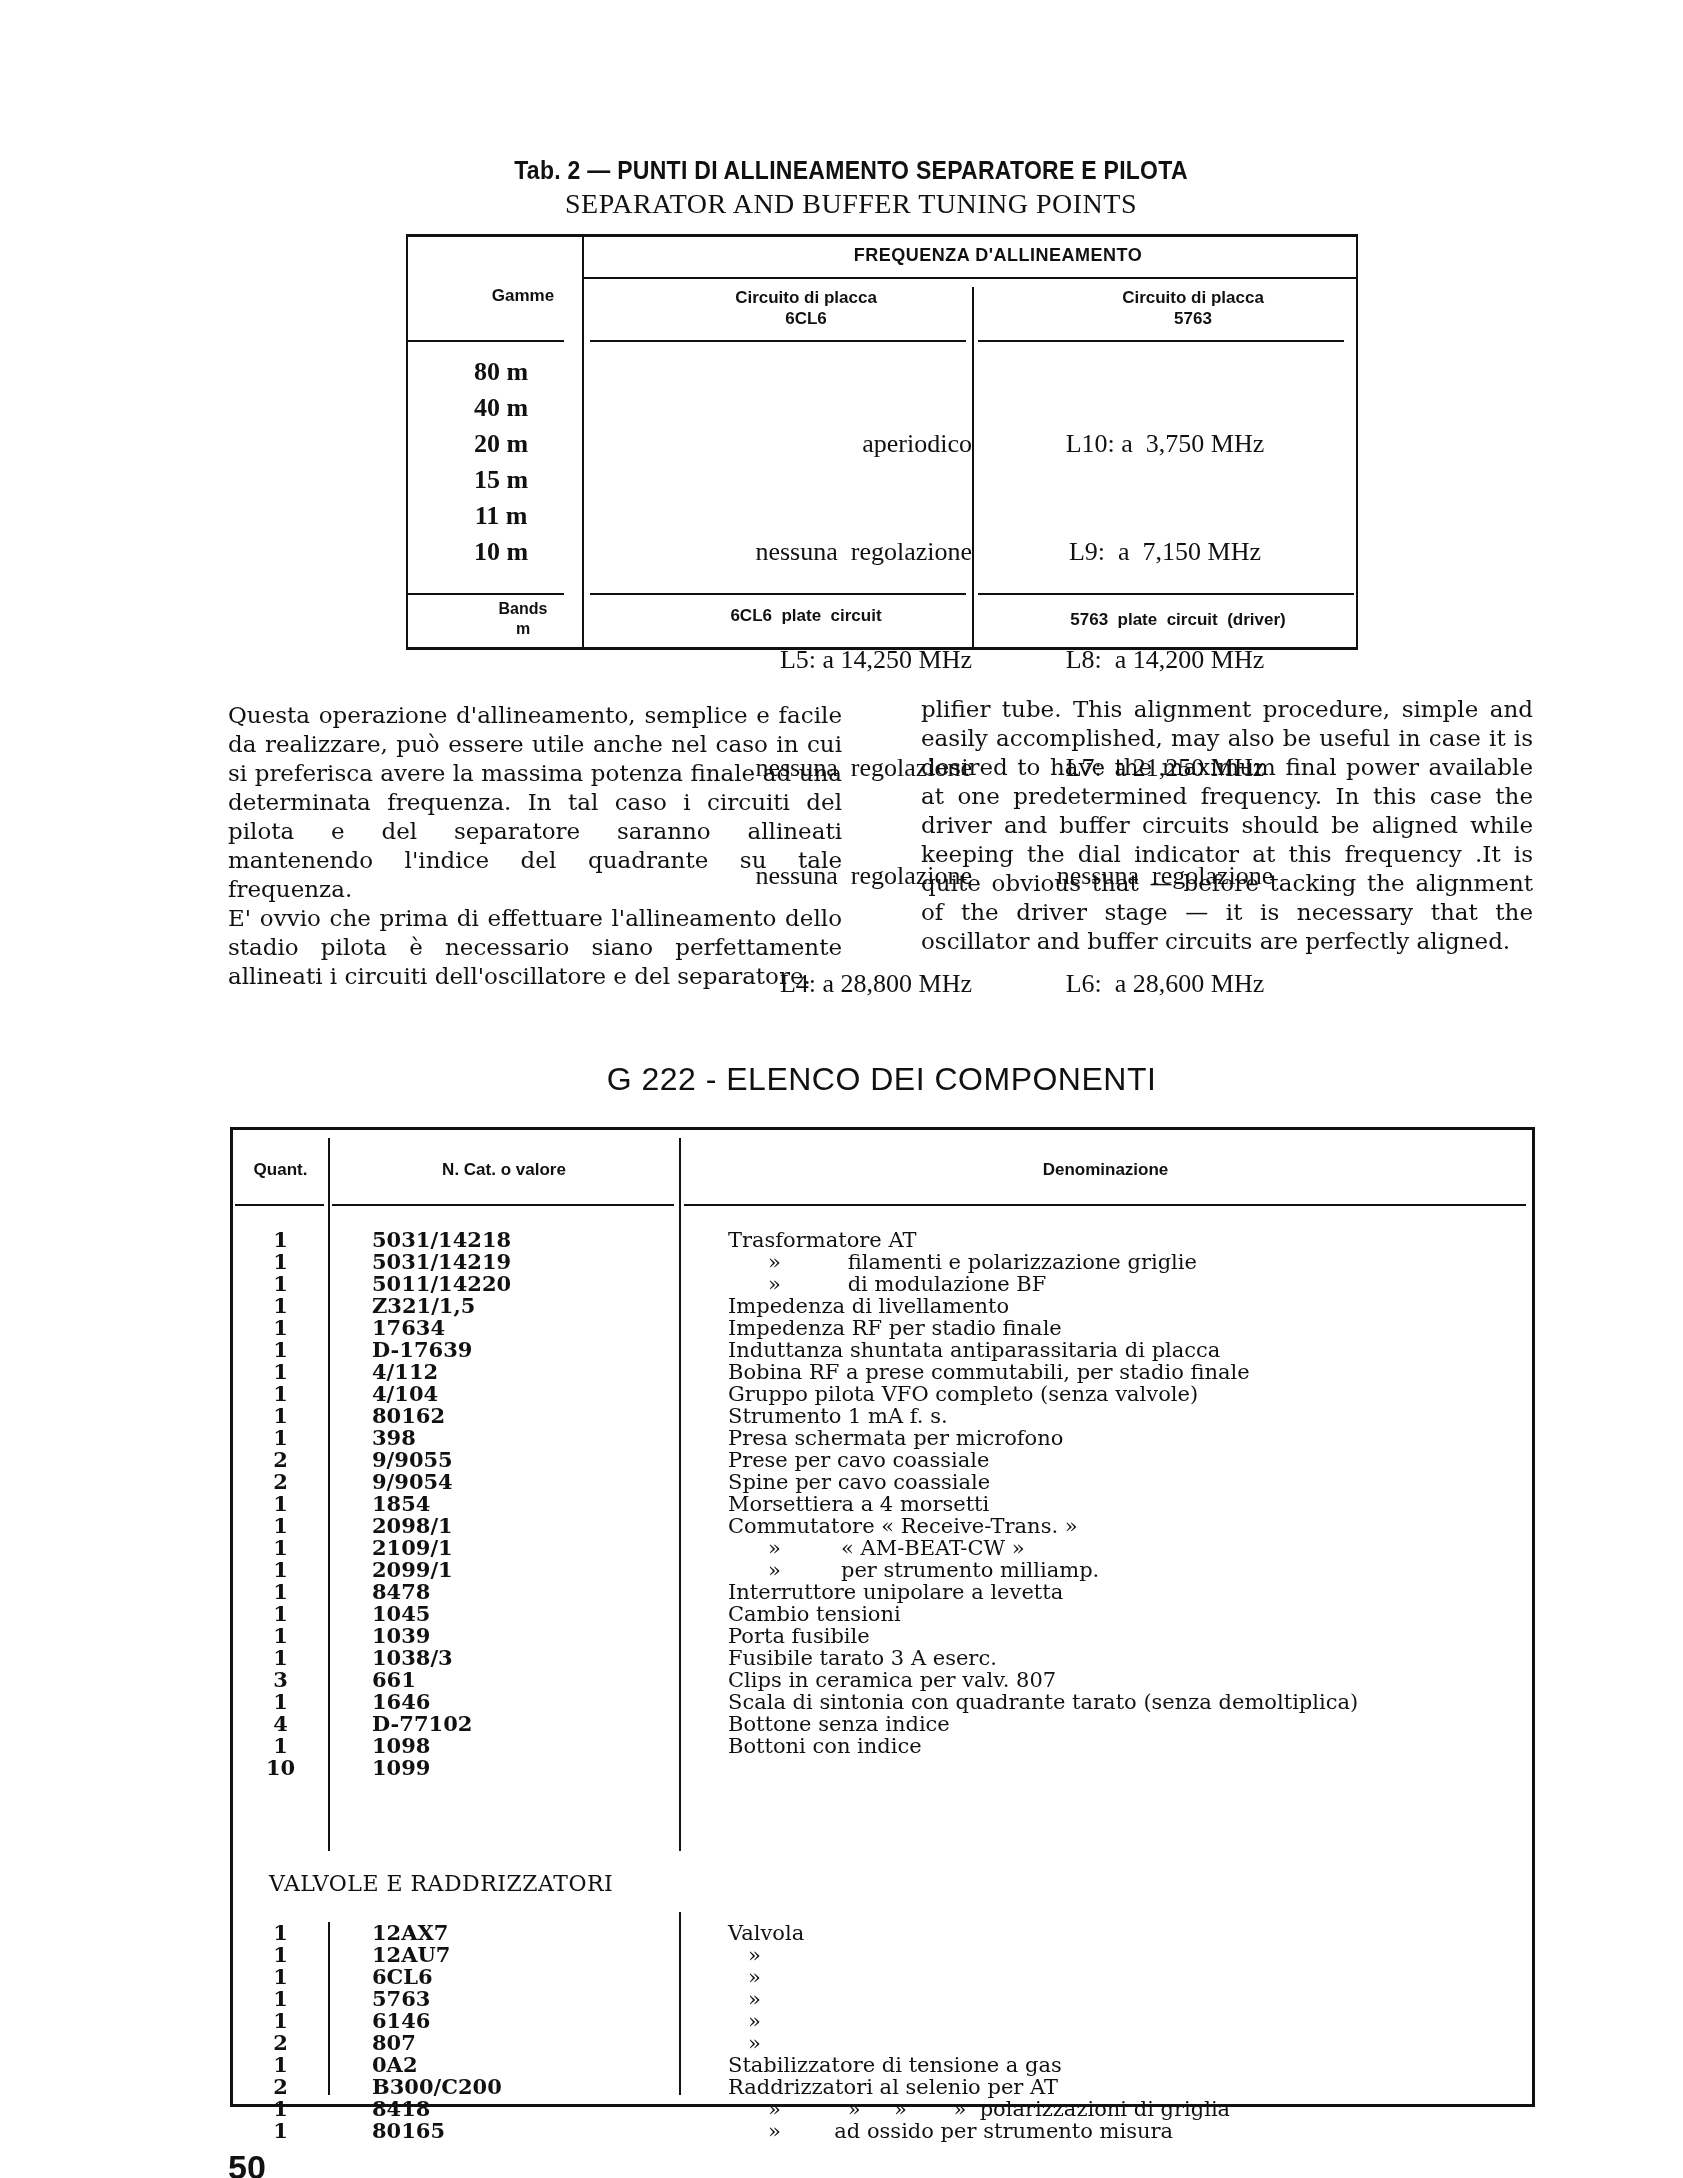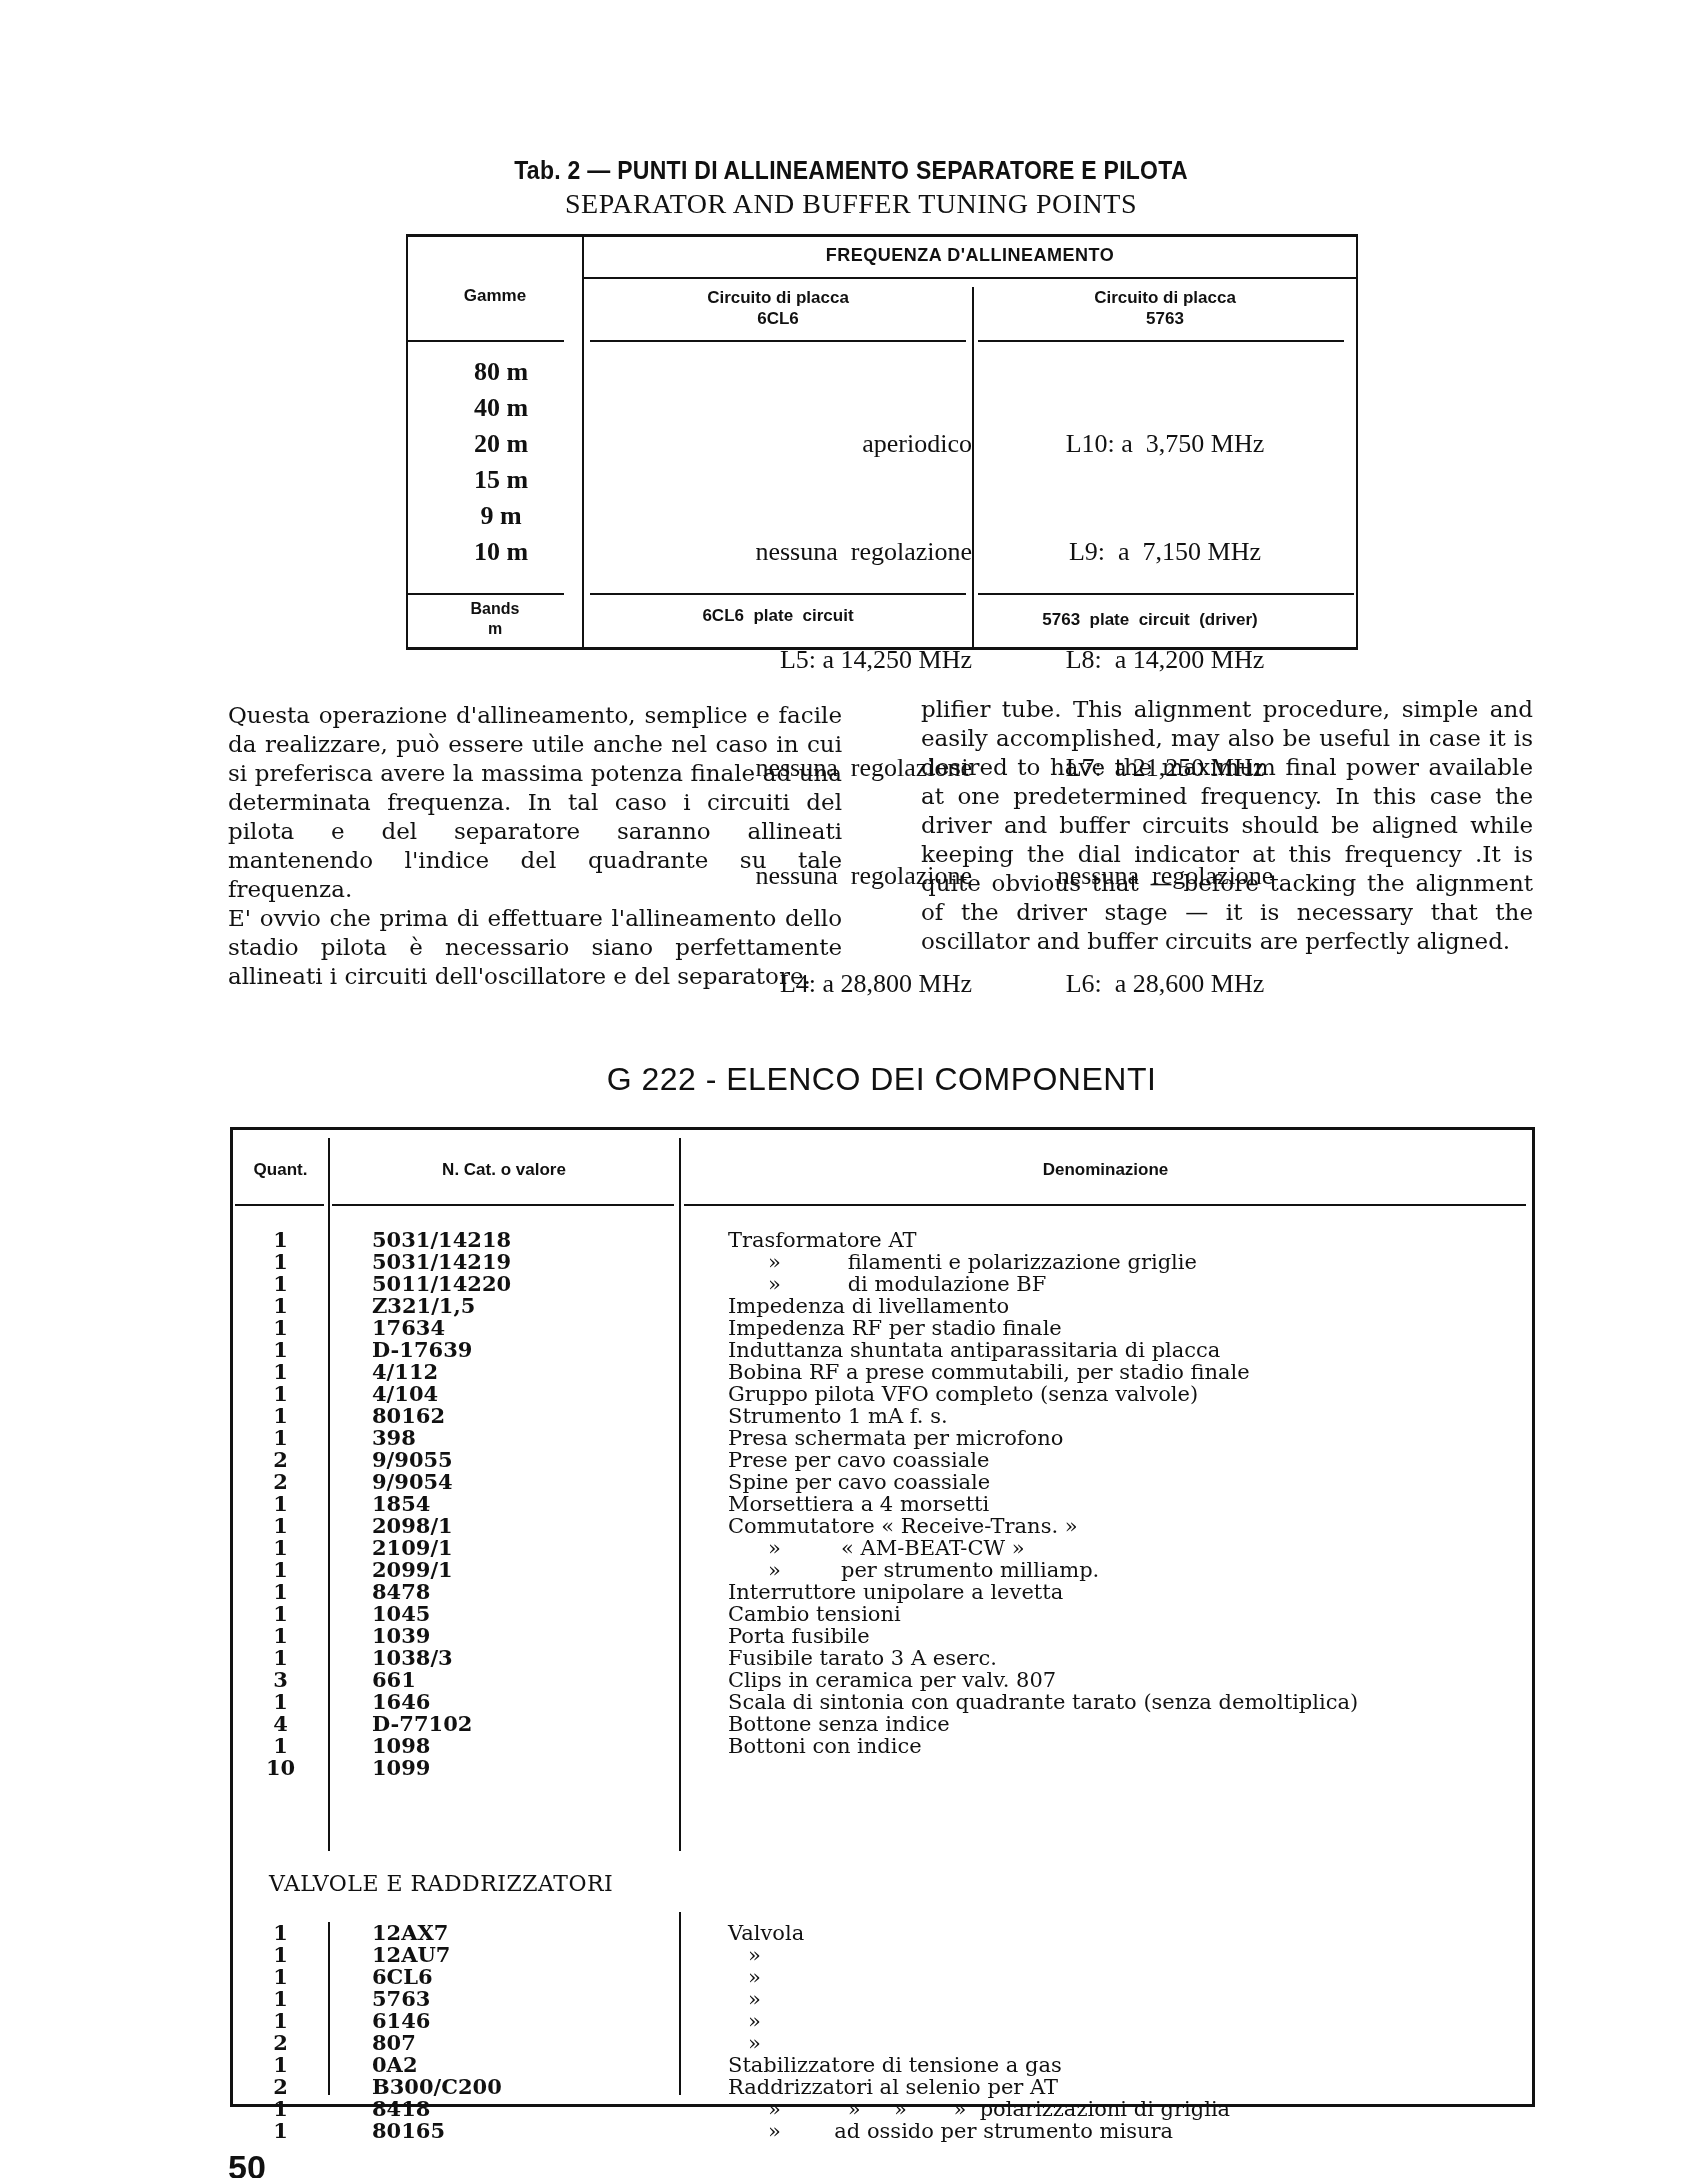--- a/index.html
+++ b/index.html
@@ -9,21 +9,21 @@
   .tab-title { position: absolute; left: 376px; top: 156px; width: 950px; text-align: center;
     font-family: "Liberation Sans", sans-serif; font-weight: bold; font-size: 25px; letter-spacing: 0.3px; transform: scaleX(0.92); }
   .tab-subtitle { position: absolute; left: 376px; top: 188px; width: 950px; text-align: center;
     font-family: "Liberation Serif", serif; font-size: 28px; letter-spacing: 0.5px; }
 
   .t1 { position: absolute; left: 406px; top: 234px; width: 952px; height: 416px;
     border-top: 3px solid #111; border-bottom: 3px solid #111; border-left: 2px solid #111; border-right: 2px solid #111; box-sizing: border-box; }
   .t1 .vline { position: absolute; background: #111; width: 2px; }
   .t1 .hline { position: absolute; background: #111; height: 2px; }
   .t1 .cell { position: absolute; text-align: center; font-family: "Liberation Sans", sans-serif; font-weight: bold; }
-  .t1 .hdr-small { font-size: 17px; line-height: 21px; }
+  .t1 .hdr-small { font-size: 17px; line-height: 21px; margin-left: 28px; }
   .t1 .row-txt { font-family: "Liberation Serif", serif; font-size: 26px; font-weight: normal; line-height: 36px; }
   .t1 .band-txt { font-family: "Liberation Serif", serif; font-size: 26px; font-weight: bold; line-height: 36px; padding-left: 6px; }
 
   
   .para { position: absolute; font-family: "DejaVu Serif", serif; font-size: 23px; line-height: 29px; text-align: justify; }
   .para p { margin: 0; }
   .para-it { left: 228px; top: 701px; width: 614px; }
   .para-en { left: 921px; top: 695px; width: 612px; }
 
   
@@ -71,21 +71,21 @@
   <div class="cell hdr-small" style="left:566px; top:50px; width:382px;">
     <div>Circuito di placca</div>
     <div>5763</div>
   </div>
 
   <div class="cell band-txt" style="left:0; top:117px; width:174px;">
     <div>80 m</div>
     <div>40 m</div>
     <div>20 m</div>
     <div>15 m</div>
-    <div>9 m</div>
+    <div>11 m</div>
     <div>10 m</div>
   </div>
   <div class="cell row-txt" style="left:176px; top:117px; width:388px; white-space:pre;text-align:right;">
     <div>aperiodico</div>
     <div>nessuna  regolazione</div>
     <div>L5: a 14,250 MHz</div>
     <div>nessuna  regolazione</div>
     <div>nessuna  regolazione</div>
     <div>L4: a 28,800 MHz</div>
   </div>

